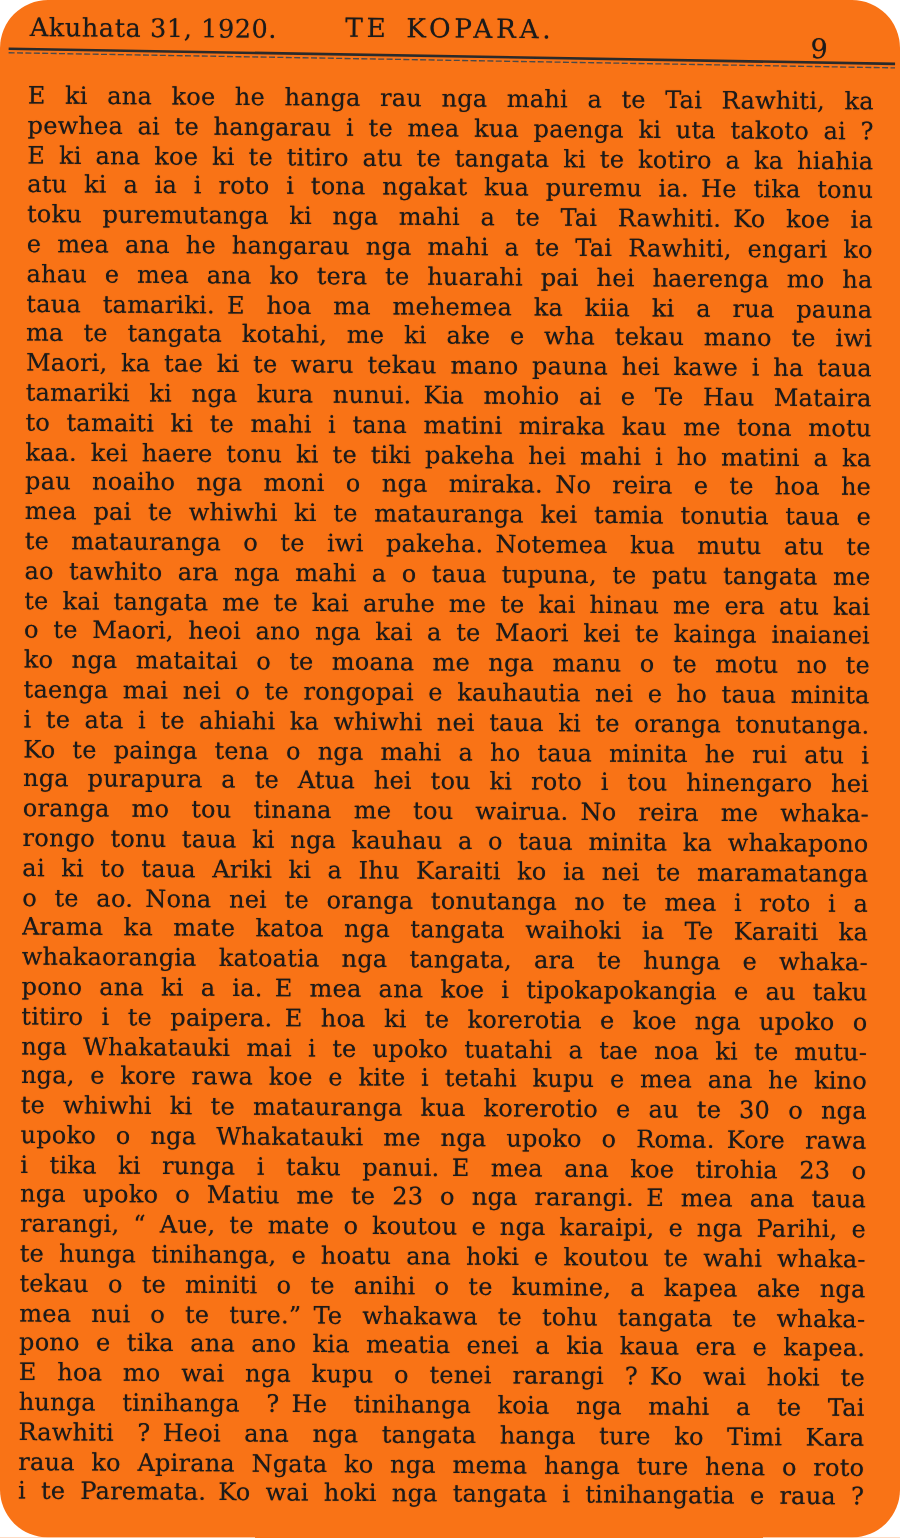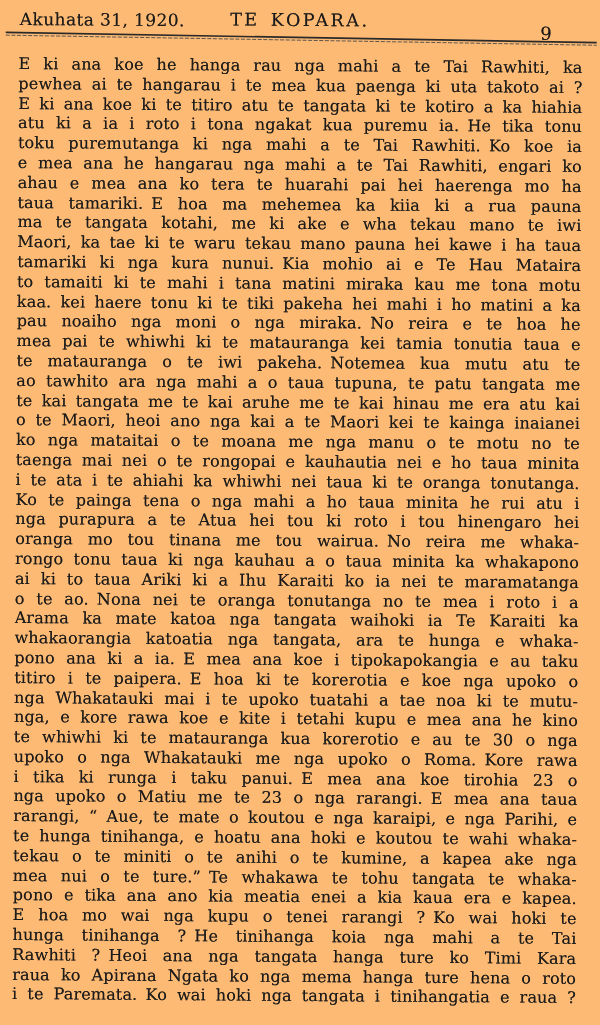--- a/index.html
+++ b/index.html
@@ -4,24 +4,25 @@
 <style>
   html, body {
     margin: 0;
     padding: 0;
     background: #ffffff;
   }
   .page {
     position: relative;
     width: 600px;
     height: 1025px;
-    background: #fdba74;
+    background: #f97316;
     overflow: hidden;
     font-family: "DejaVu Serif", "Liberation Serif", serif;
     color: #1b1b1b;
+    border-radius: 32px;
   }
   .scan {
     position: absolute;
     top: 0; left: 0;
     width: 600px;
     transform: rotate(0.4deg);
     transform-origin: 300px 0;
   }
   
   .header {

